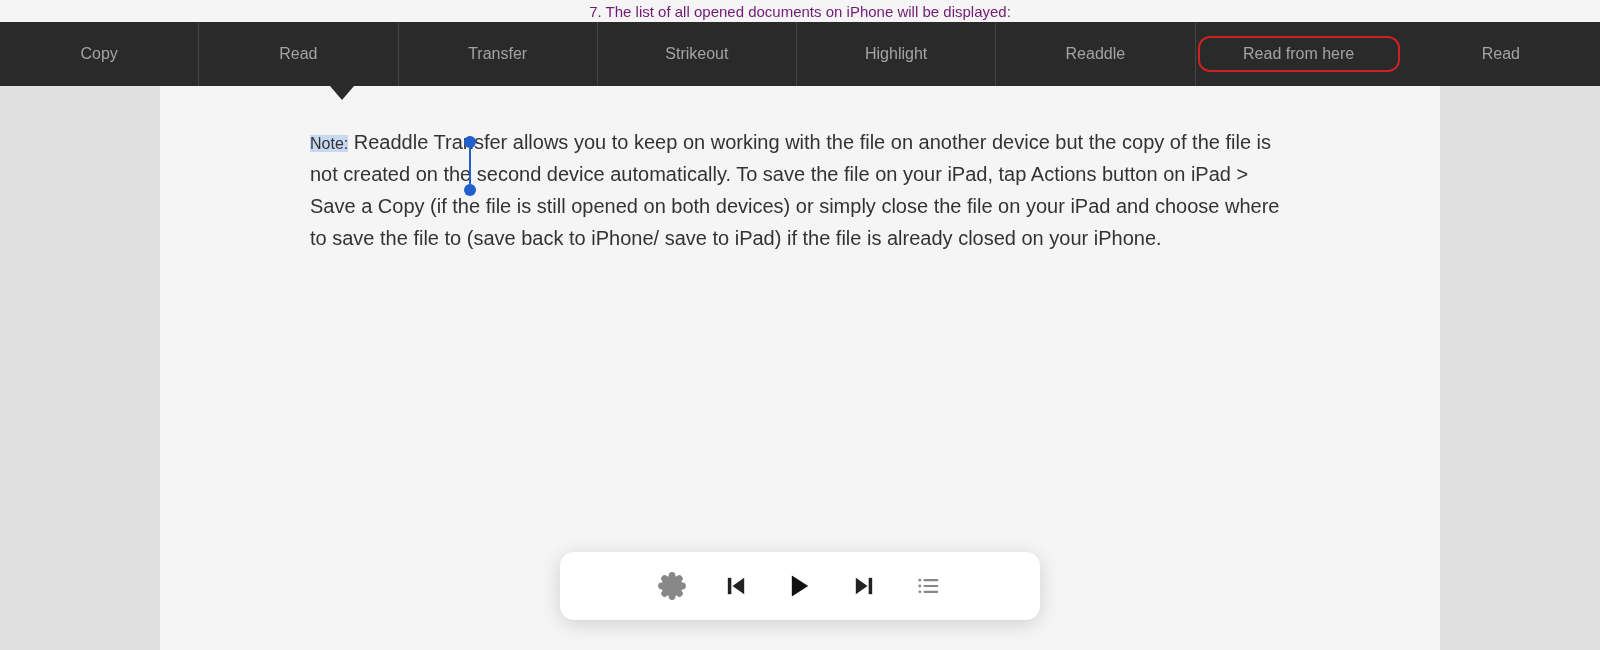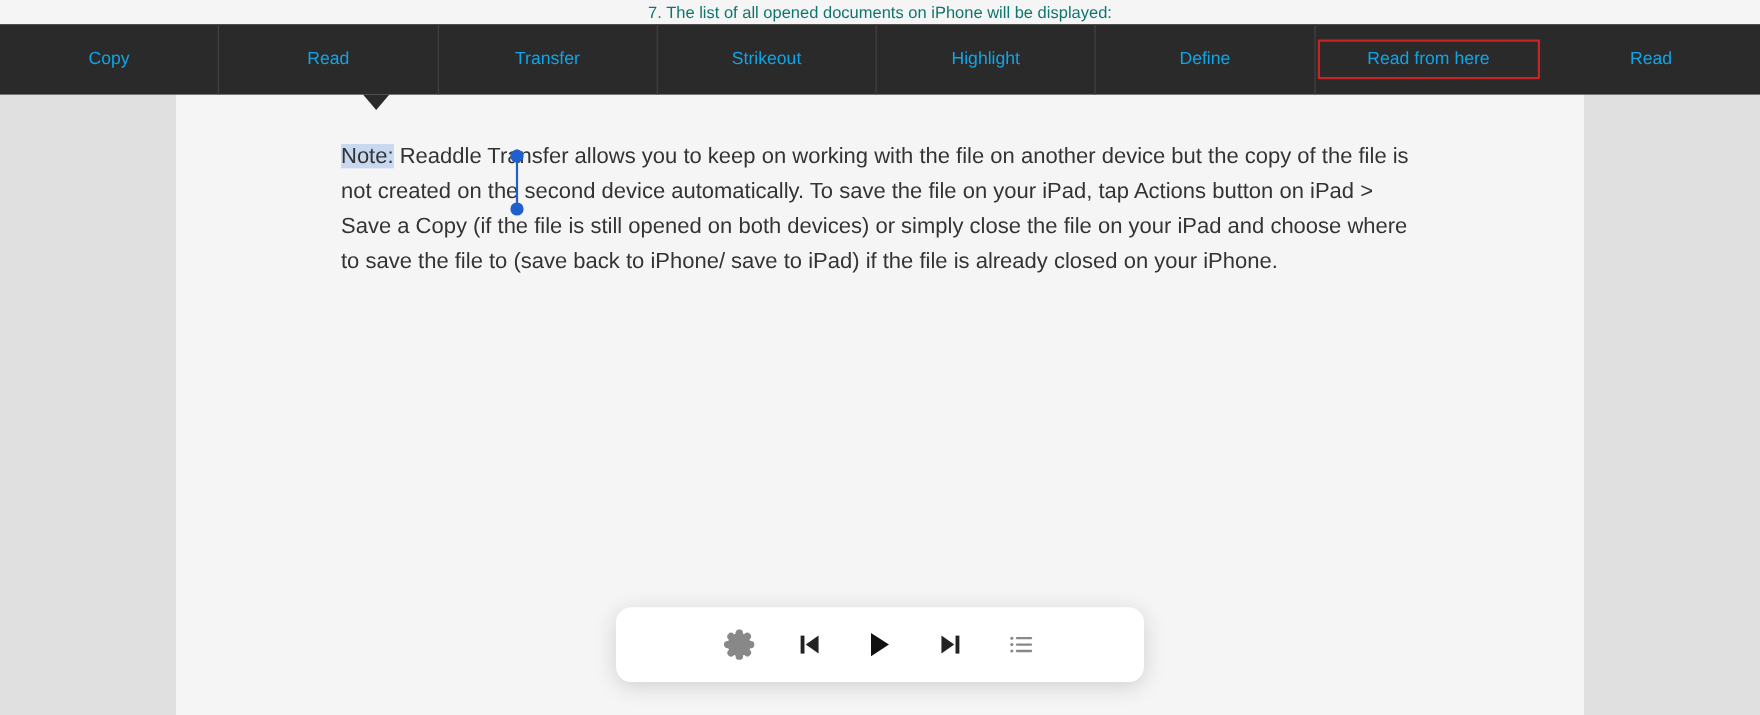--- a/index.html
+++ b/index.html
@@ -17,21 +17,21 @@
     .doc-hint {
       position: absolute;
       top: 0;
       left: 0;
       right: 0;
       height: 22px;
       background: #f5f5f5;
       display: flex;
       align-items: center;
       justify-content: center;
-      color: #0f766e;
+      color: #701a75;
       font-size: 15px;
     }
 
     
     .context-toolbar {
       position: absolute;
       top: 22px;
       left: 0;
       right: 0;
       height: 64px;
@@ -39,36 +39,36 @@
       display: flex;
       align-items: stretch;
       z-index: 10;
     }
 
     .toolbar-item {
       flex: 1;
       display: flex;
       align-items: center;
       justify-content: center;
-      color: #0ea5e9;
+      color: #a3a3a3;
       font-size: 16px;
       font-weight: 400;
       cursor: pointer;
       border-right: 1px solid #444;
       padding: 0 8px;
     }
 
     .toolbar-item:last-child {
       border-right: none;
     }
 
     .toolbar-item.highlighted {
       border: 2.5px solid #cc2222;
       margin: 14px 2px;
-      border-radius: 1px;
+      border-radius: 12px;
     }
 
     
     .toolbar-arrow {
       position: absolute;
       top: 86px;
       left: 330px;
       width: 0;
       height: 0;
       border-left: 12px solid transparent;
@@ -115,21 +115,21 @@
     .note-text {
       font-size: 20px;
       color: #333;
       line-height: 1.6;
       margin-top: 10px;
     }
 
     .note-label {
       background: #c8d8f0;
       color: #333;
-      font-size: 20px;
+      font-size: 16px;
     }
 
     
     .handle-top {
       position: absolute;
       left: 154px;
       top: 10px;
       width: 12px;
       height: 12px;
       background: #2060cc;
@@ -203,21 +203,21 @@
 <div class="doc-hint">
   <span>7.  The list of all opened documents on iPhone will be displayed:</span>
 </div>
 
 <div class="context-toolbar">
 <div class="toolbar-item">Copy</div>
     <div class="toolbar-item">Read</div>
     <div class="toolbar-item">Transfer</div>
     <div class="toolbar-item">Strikeout</div>
     <div class="toolbar-item">Highlight</div>
-    <div class="toolbar-item">Define</div>
+    <div class="toolbar-item">Readdle</div>
     <div class="toolbar-item highlighted">Read from here</div>
     <div class="toolbar-item">Read</div>
   </div>
 
 <div class="toolbar-arrow"></div>
 
 <div class="left-panel"></div>
 
 <div class="right-panel"></div>
 

